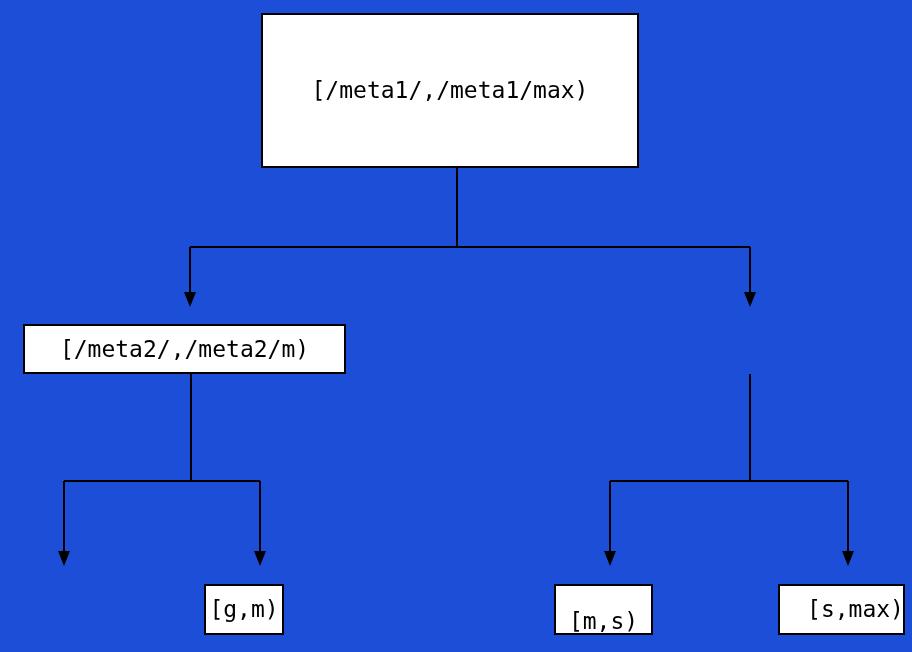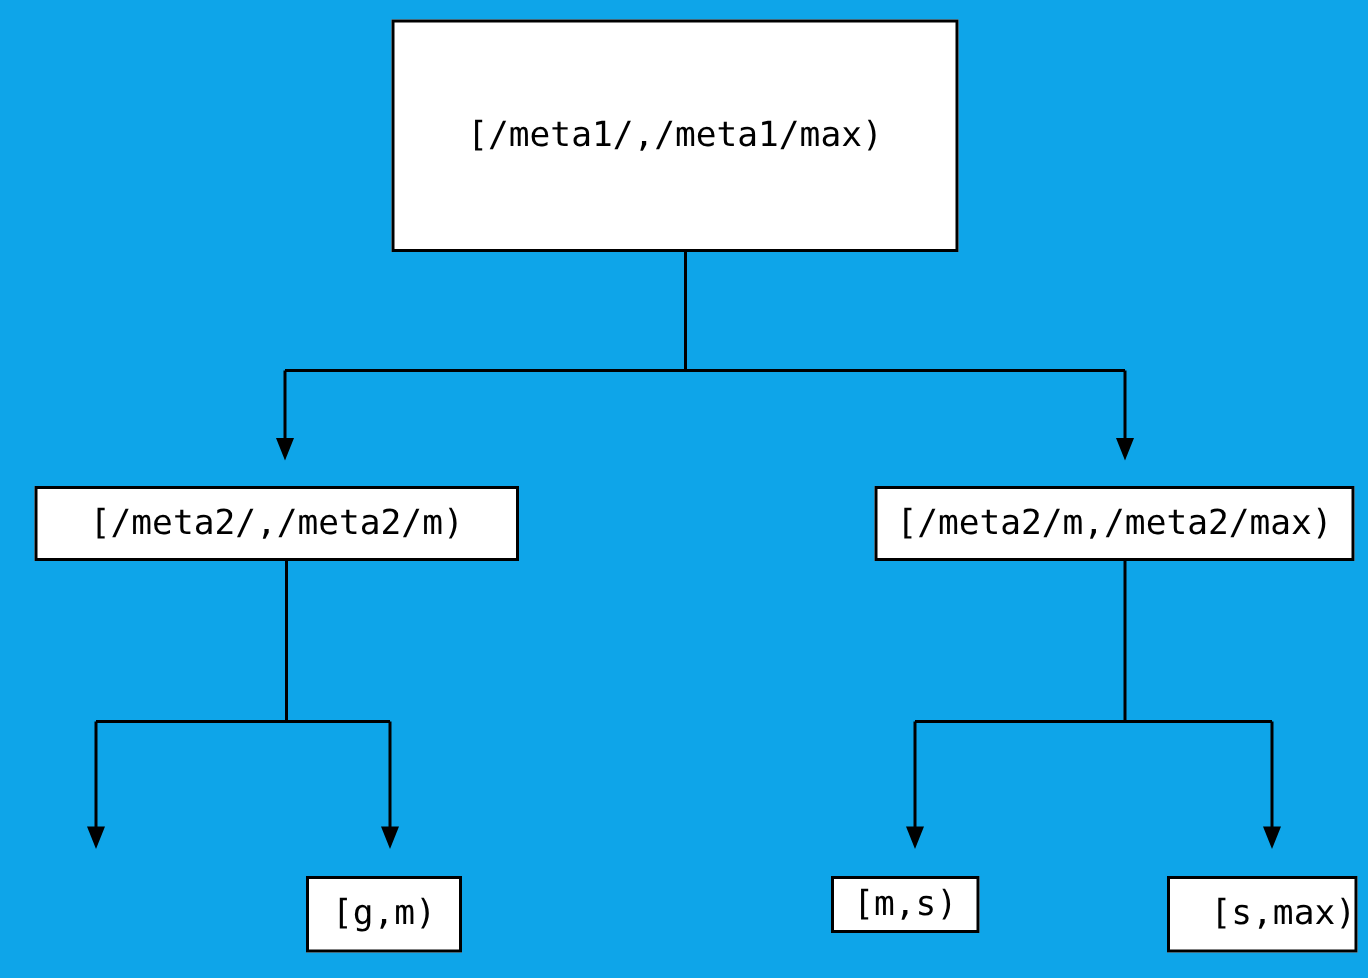--- a/index.html
+++ b/index.html
@@ -4,21 +4,21 @@
 <style>
   html, body {
     margin: 0;
     padding: 0;
     background: #ffffff;
   }
   .canvas {
     position: relative;
     width: 912px;
     height: 652px;
-    background: #0ea5e9;
+    background: #1d4ed8;
     font-family: "DejaVu Sans Mono", "Liberation Mono", monospace;
     overflow: hidden;
   }
   .edges-layer {
     position: absolute;
     left: 0;
     top: 0;
     width: 912px;
     height: 652px;
   }
@@ -32,22 +32,22 @@
     align-items: center;
     justify-content: center;
     font-size: 23px;
     line-height: 1;
     white-space: nowrap;
   }
   .node-root   { left: 261px; top: 13px;  width: 378px; height: 155px; }
   .node-left   { left: 23px;  top: 324px; width: 323px; height: 50px; align-items: center; }
   .node-right  { left: 583px; top: 324px; width: 320px; height: 50px; }
   .node-ag     { left: 8px;   top: 584px; width: 99px;  height: 51px; }
-  .node-gm     { left: 204px; top: 584px; width: 104px;  height: 51px; }
-  .node-ms     { left: 554px; top: 584px; width: 99px;  height: 38px; }
+  .node-gm     { left: 204px; top: 584px; width: 80px;  height: 51px; }
+  .node-ms     { left: 554px; top: 584px; width: 99px;  height: 51px; align-items: flex-end; }
   .node-smax   { left: 778px; top: 584px; width: 127px; height: 51px; padding-left: 28px; }
   .edge-line {
     stroke: #000000;
     stroke-width: 2;
     fill: none;
   }
   .arrowhead {
     fill: #000000;
     stroke: none;
   }
@@ -82,23 +82,20 @@
   </svg>
 
   <div class="node node-root">
     <span>[/meta1/,/meta1/max)</span>
   </div>
 
   <div class="node node-left">
     <span>[/meta2/,/meta2/m)</span>
   </div>
 
-  <div class="node node-right">
-    <span>[/meta2/m,/meta2/max)</span>
-  </div>
 
 
   <div class="node node-gm">
     <span>[g,m)</span>
   </div>
 
   <div class="node node-ms">
     <span>[m,s)</span>
   </div>
 

